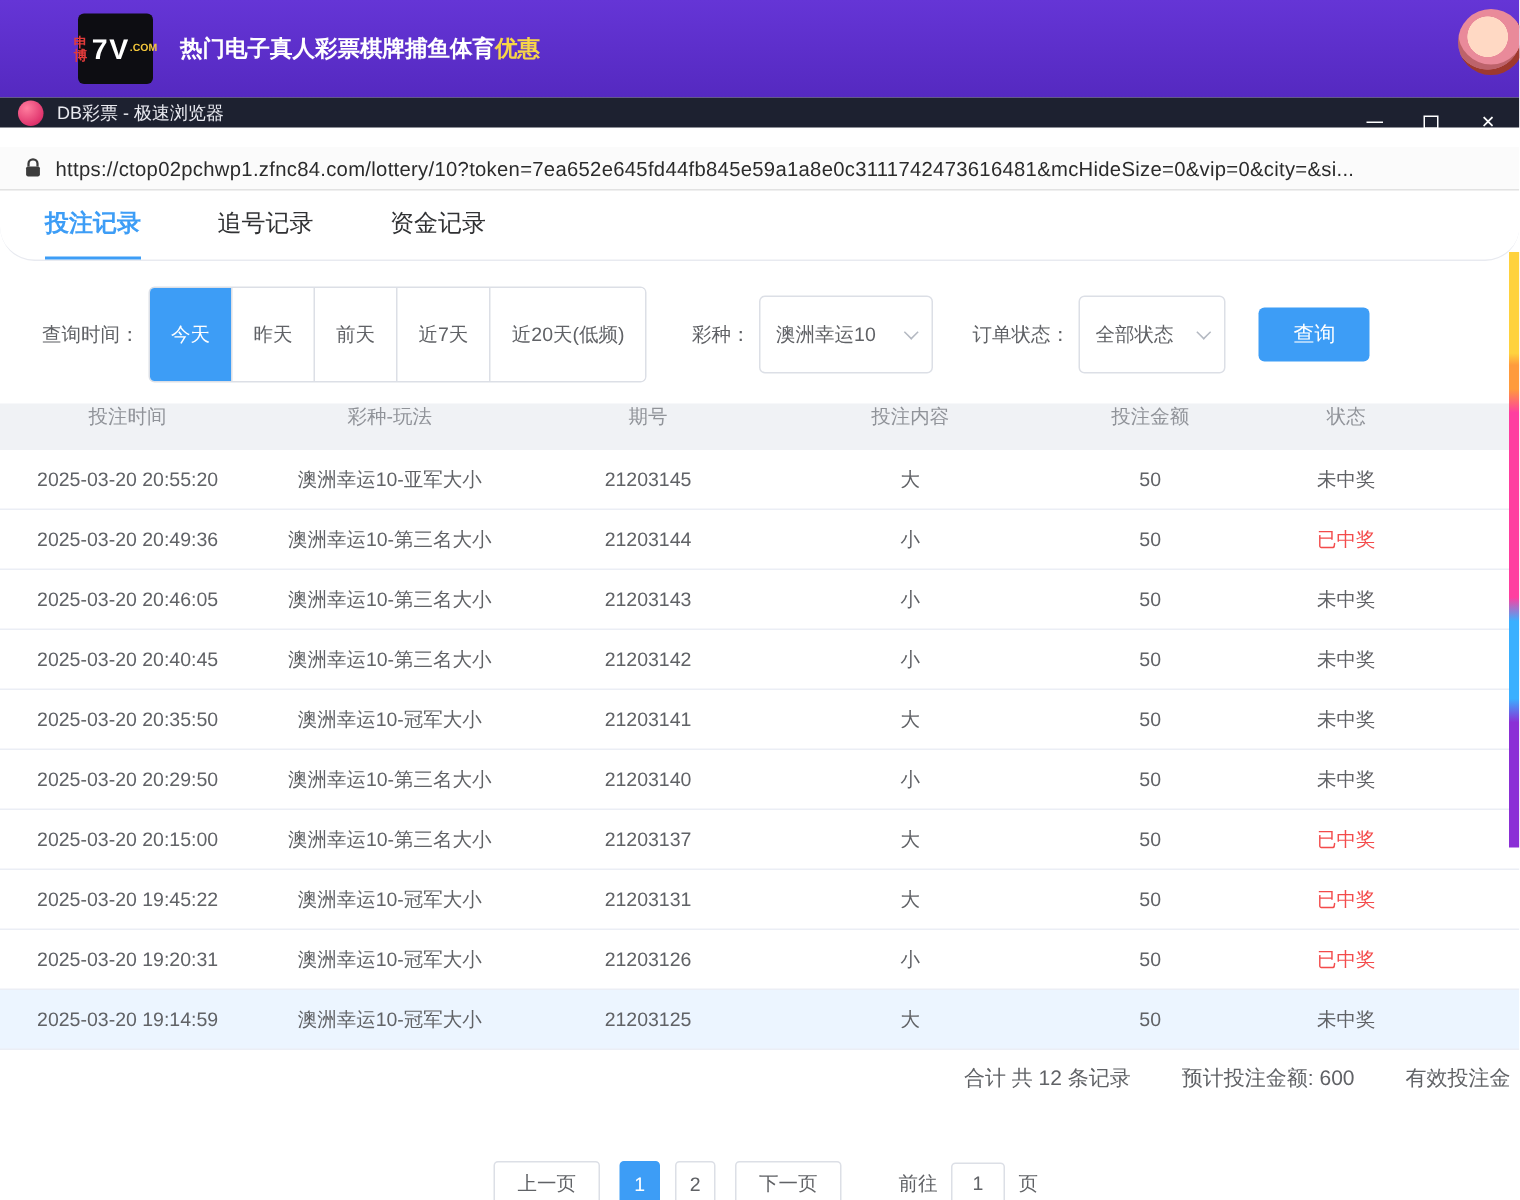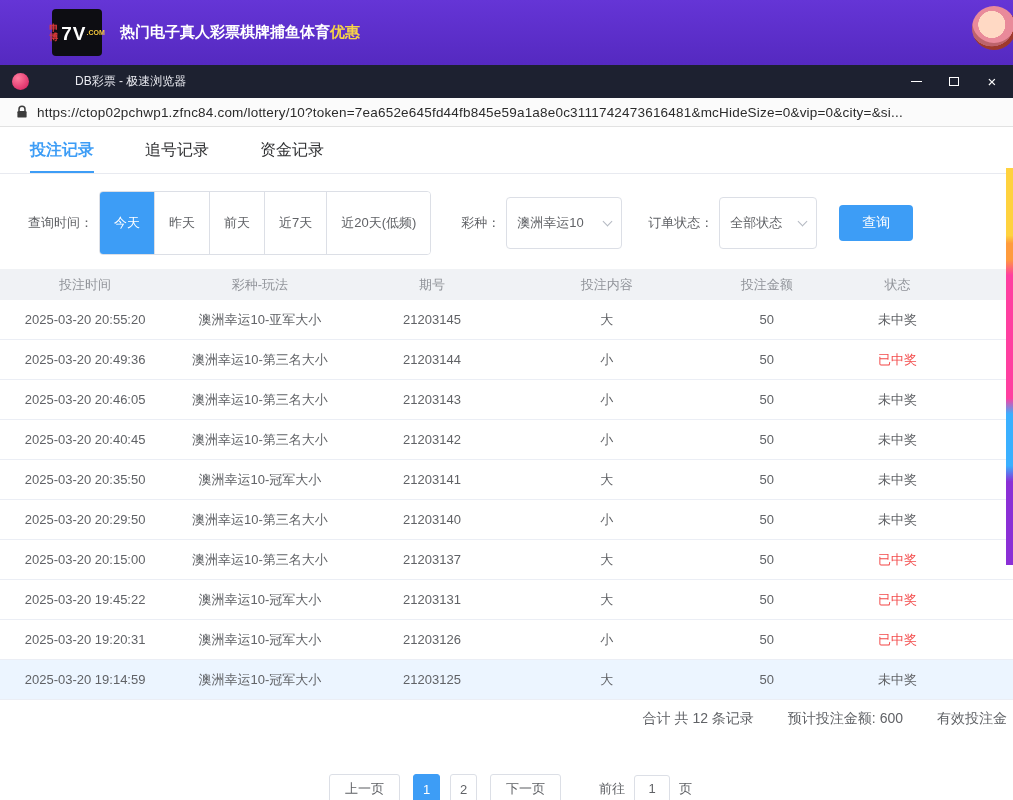--- a/index.html
+++ b/index.html
@@ -17,41 +17,41 @@
   .logo-bottom { color:#f5c83c; font-size:7px; font-weight:bold; }
   .nav { position:absolute; left:120px; top:0; height:65px; display:flex; align-items:center; }
   .nav-item { width:30px; text-align:center; color:#fff; font-size:15px; font-weight:bold;
     cursor:pointer; white-space:nowrap; }
   .nav-item.promo { color:#f7d547; }
   .avatar { position:absolute; right:-3px; top:6px; width:44px; height:44px; border-radius:50%;
     background:radial-gradient(circle at 45% 42%, #ffd9c4 0 38%, #e98a9a 39% 62%, #b84a3c 63% 100%);
     box-shadow:inset 0 -7px 0 rgba(110,25,20,.35); cursor:pointer; }
 
   
-  .titlebar { position:absolute; top:65px; width:100%; height:33px; background:#1d2130;
-    display:flex; align-items:center; padding-left:12px;gap:37px; }
+  .titlebar { position:absolute; top:65px; width:100%; height:20px; background:#1d2130;
+    display:flex; align-items:center; padding-left:12px; }
   .app-icon { width:17px; height:17px; border-radius:50%;
     background:radial-gradient(circle at 35% 30%, #ff7d9e, #e0356e 70%, #b01d4e); }
   .wtitle { margin-left:9px; color:#e9eaf0; font-size:12px; }
   .win-controls { position:absolute; right:2px; top:0; height:33px; display:flex; align-items:center; }
   .win-btn { width:38px; height:33px; display:flex; align-items:center; justify-content:center;
     color:#fff; cursor:pointer; font-size:15px; }
   .min-glyph { display:block; width:11px; height:0; border-top:1.5px solid #fff; }
   .max-glyph { display:block; width:10px; height:9px; border:1.5px solid #fff; }
 
   
   .urlbar { position:absolute; top:98px; width:100%; height:29px; background:#fbfbfb;
     border-bottom:1px solid #e2e2e2; display:flex; align-items:center; padding-left:16px; cursor:text; }
   .lock { margin-right:9px; display:flex; }
   .url { font-size:13.5px; color:#2b2b2b; white-space:nowrap; letter-spacing:.2px; }
 
   
   .main { position:absolute; top:128px; left:0; right:0; }
 
-  .tabs { height:46px; border-bottom:1px solid #e8eaf0; padding-left:30px; display:flex; gap:51px; }
+  .tabs { height:46px; border-bottom:1px solid #e8eaf0; padding-left:30px; display:flex; gap:51px;border-radius:23px; }
   .tab { font-size:16px; color:#303133; line-height:44px; cursor:pointer; }
   .tab.active { color:#3d9df6; border-bottom:2px solid #3d9df6; font-weight:bold; }
 
   .filters { margin:31px 0 0 28px; display:flex; align-items:center; height:36px;
     font-size:13px; color:#606266; }
   .flabel { margin-right:6px; white-space:nowrap; }
   .time-group { display:flex; border:1px solid #dcdfe6; border-radius:4px; overflow:hidden; }
   .time-opt { padding:14px 14px; line-height:34px; cursor:pointer; border-left:1px solid #dcdfe6;
     white-space:nowrap; background:#fff; }
   .time-opt:first-child { border-left:none; }
@@ -61,21 +61,21 @@
   .select { display:flex; align-items:center; justify-content:space-between; height:52px;
     border:1px solid #dcdfe6; border-radius:4px; padding:0 10px; cursor:pointer; background:#fff; }
   .sel-lottery { width:116px; }
   .sel-status { width:98px; }
   .caret { width:7px; height:7px; border-right:1.5px solid #b4b9c2; border-bottom:1.5px solid #b4b9c2;
     transform:rotate(45deg); margin-top:-4px; }
   .search-btn { margin-left:22px; width:74px; height:36px; background:#3d9df6; color:#fff;
     font-size:14px; border:none; border-radius:4px; cursor:pointer; }
 
   .table { margin-top:28px; }
-  .thead { display:flex; height:31px; align-items:center; background:#f0f2f5;
+  .thead { display:flex; height:31px; background:#f0f2f5;
     color:#909399; font-size:13px; }
   .tr { display:flex; height:40px; align-items:center; border-bottom:1px solid #ebeef5;
     font-size:13px; color:#606266; background:#fff; }
   .tr.highlight { background:#ecf5ff; }
   .th,.td { text-align:center; white-space:nowrap; overflow:hidden; }
   .c1{width:16.8%}.c2{width:17.7%}.c3{width:16.3%}.c4{width:18.2%}.c5{width:13.4%}.c6{width:12.4%}
   .status[data-won="true"] { color:#f34b4b; }
 
   .summary { display:flex; justify-content:flex-end; align-items:flex-start; gap:34px;
     padding-right:6px; margin-top:10px; font-size:14px; color:#606266; white-space:nowrap; }

